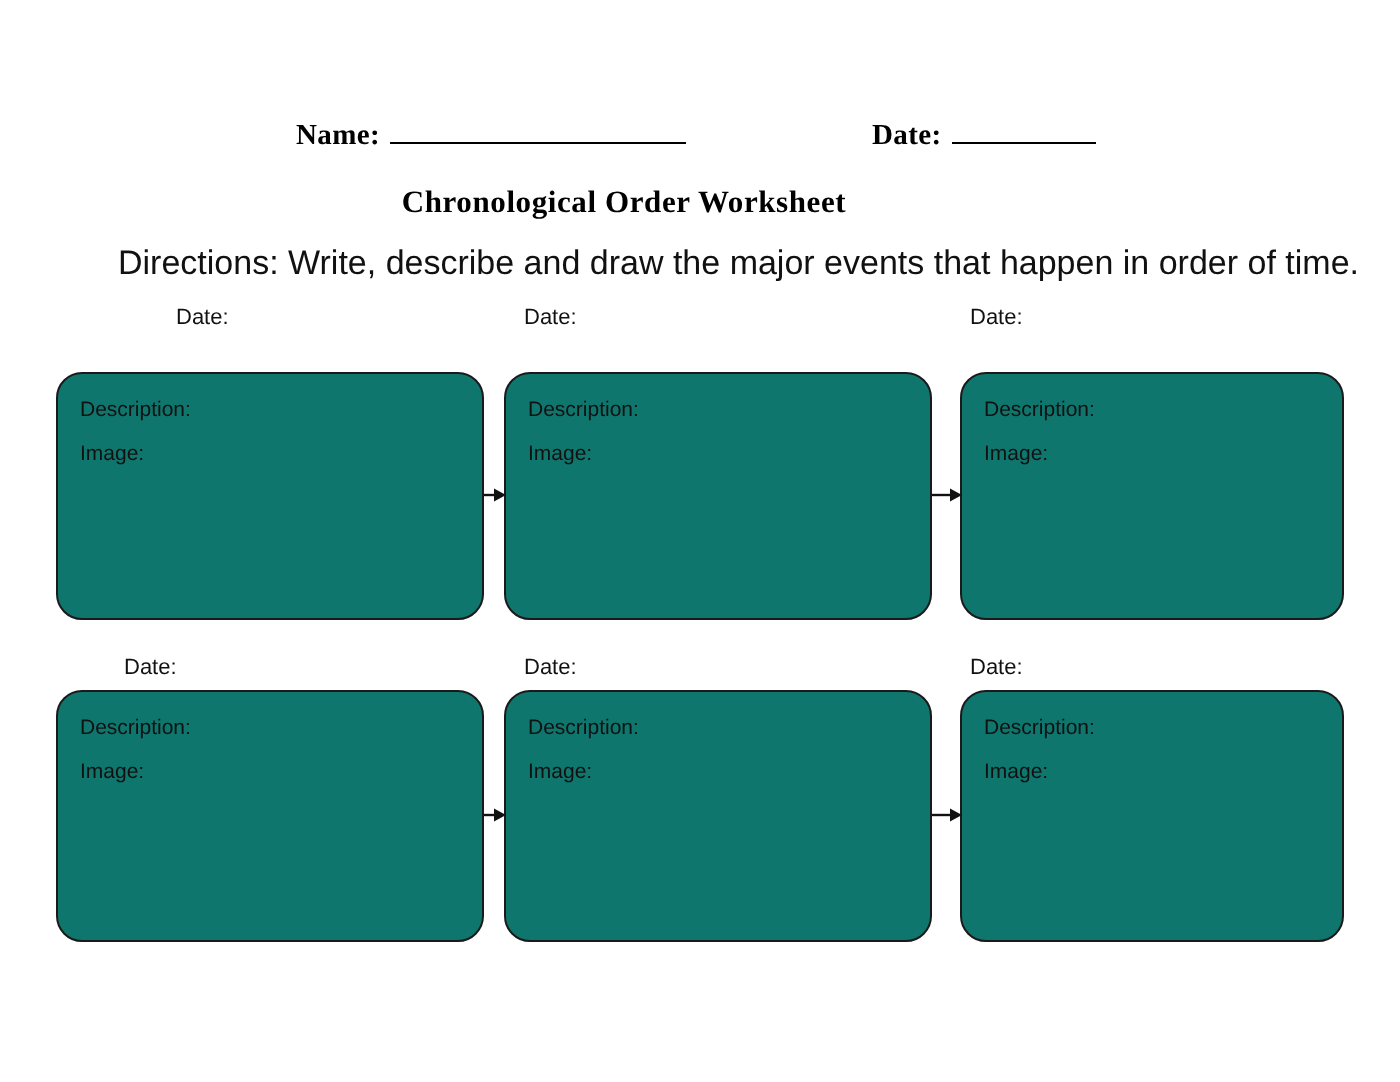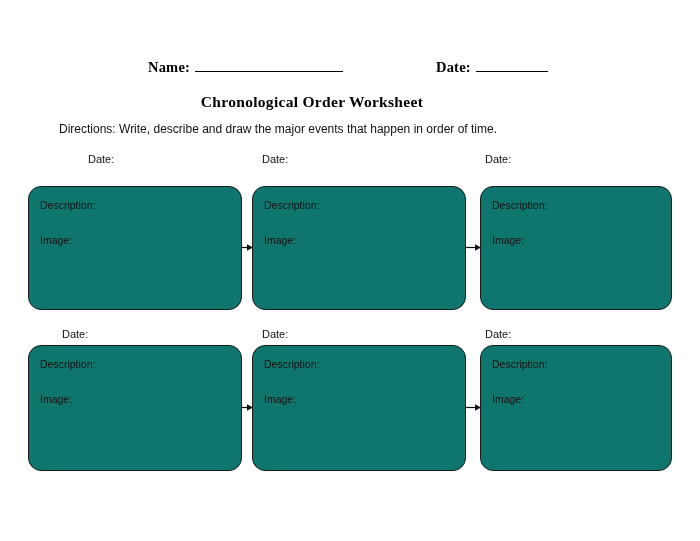--- a/index.html
+++ b/index.html
@@ -55,21 +55,21 @@
     font-weight: bold;
     font-size: 15.5px;
     letter-spacing: 0.3px;
   }
 
   .directions {
     position: absolute;
     left: 59px;
     top: 122px;
     font-family: "Liberation Sans", sans-serif;
-    font-size: 12px;
+    font-size: 17px;
     color: #111;
     white-space: nowrap;
   }
 
   
   .card {
     position: absolute;
     border: 1.1px solid #1a1a1a;
     border-radius: 13px;
     background: #0f766e;
@@ -77,21 +77,21 @@
   }
   .card-label {
     position: absolute;
     left: 11px;
     font-family: "Liberation Sans", sans-serif;
     font-size: 10.5px;
     color: #111;
     white-space: nowrap;
   }
   .lbl-description { top: 12px; }
-  .lbl-image { top: 47px; }
+  .lbl-image { top: 34px; }
 
   .date-label {
     position: absolute;
     font-family: "Liberation Sans", sans-serif;
     font-size: 11px;
     color: #111;
     white-space: nowrap;
   }
 
   

